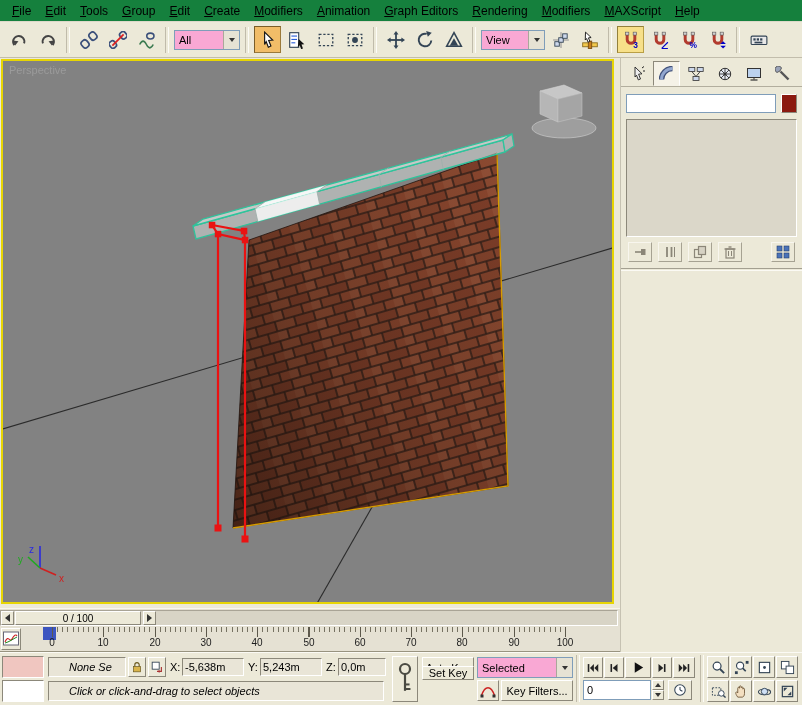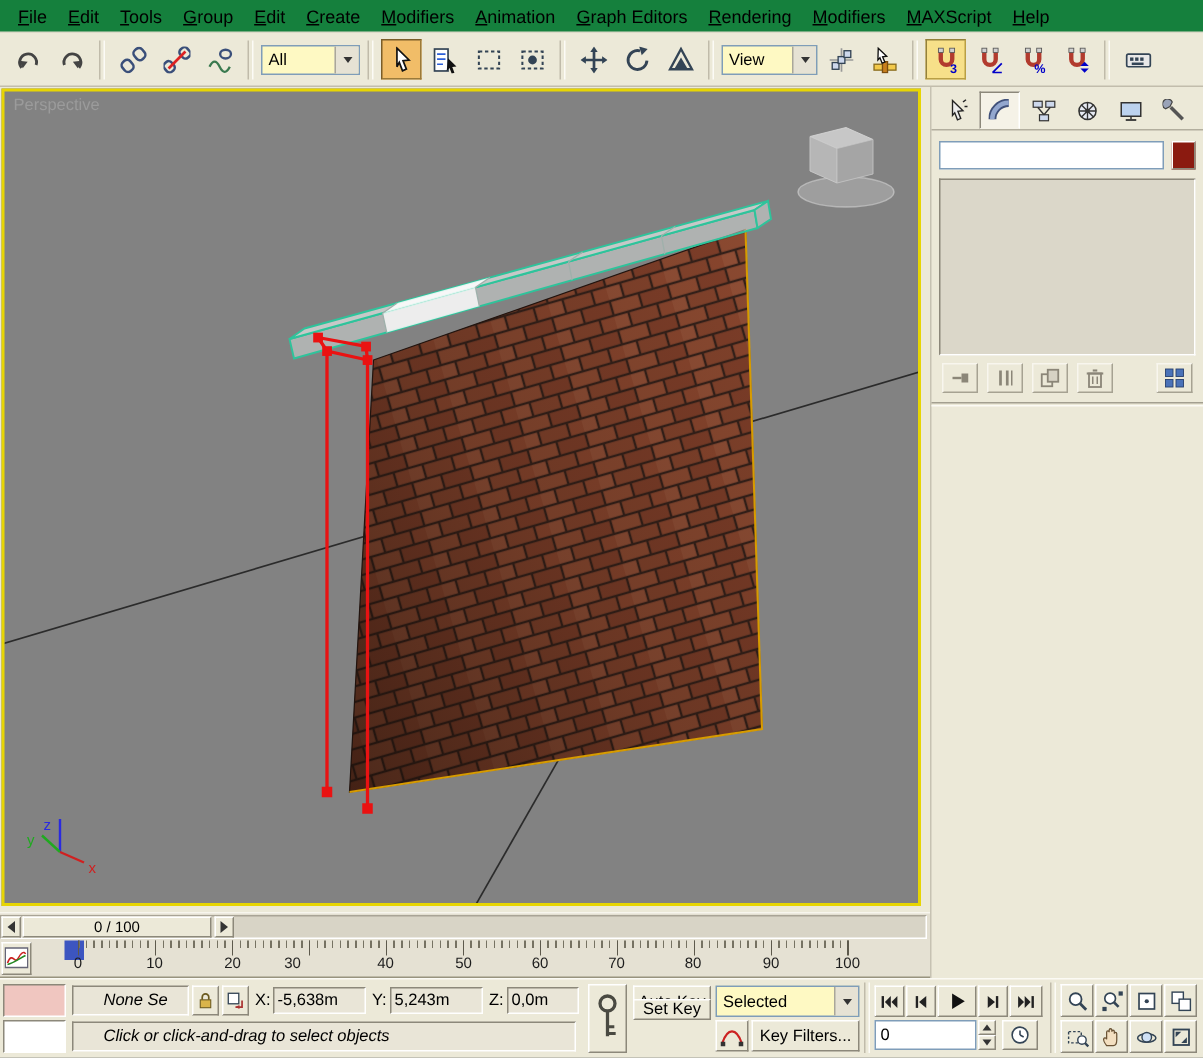--- a/index.html
+++ b/index.html
@@ -12,21 +12,21 @@
   .menu-item::first-letter { text-decoration:underline; }
 
   
   .toolbar { position:absolute; left:0; top:22px; width:802px; height:36px; background:#ece9d8; border-bottom:1px solid #c2bdac; display:flex; align-items:center; padding-left:5px; gap:2px; }
   .tb-btn { width:27px; height:27px; display:flex; align-items:center; justify-content:center; border:1px solid transparent; flex:0 0 auto; }
   .tb-btn.pressed { background:#f1bd68; border:1px solid #9a7a3a; border-top-color:#7a5d28; border-left-color:#7a5d28; }
   .tb-btn.snap-on { background:#f7e089; border:1px solid #b99f45; border-top-color:#93803a; border-left-color:#93803a; }
   .tb-sep { width:4px; height:26px; border-left:1px solid #c0bbaa; border-right:1px solid #fcfbf6; margin:0 3px; flex:0 0 auto; }
   .icn { display:flex; align-items:center; justify-content:center; }
 
-  .combo { height:20px; background:#fef9c3; border:1px solid #7f9db9; display:flex; align-items:center; font-size:11px; flex:0 0 auto; }
+  .combo { height:20px; background:#f9a8d4; border:1px solid #7f9db9; display:flex; align-items:center; font-size:11px; flex:0 0 auto; }
   .combo .txt { padding:0 4px; flex:1; white-space:nowrap; overflow:hidden; }
   .carr { width:16px; align-self:stretch; background:#e6e2d4; border-left:1px solid #aaa79a; display:flex; align-items:center; justify-content:center; }
   .carr::after { content:""; width:0; height:0; border:3.5px solid transparent; border-top:4.5px solid #333; margin-top:4px; }
 
   
   .vp-area { position:absolute; left:0; top:58px; width:620px; height:550px; background:#ece9d8; }
   .viewport { position:absolute; left:1px; top:1px; width:613px; height:545px; border:2px solid #e7d503; background:#828282; overflow:hidden; }
   .viewport svg.scene { position:absolute; left:0; top:0; width:609px; height:541px; }
   .vp-label { position:absolute; left:6px; top:3px; color:#9b9b9b; font-size:11px; z-index:2; }
 
@@ -539,21 +539,21 @@
           <path d="M2 12 C6 11,10 8,14 6" fill="none" stroke="#282" stroke-width="1"></path>
         </svg>
       </span>
     </div>
   <div class="tb-marker"></div>
   <div class="ticks-minor"></div>
   <div class="ticks-major"></div>
   <span class="tick-lbl" style="left:52px">0</span>
   <span class="tick-lbl" style="left:103px">10</span>
   <span class="tick-lbl" style="left:155px">20</span>
-  <span class="tick-lbl" style="left:195px">30</span>
+  <span class="tick-lbl" style="left:206px">30</span>
   <span class="tick-lbl" style="left:257px">40</span>
   <span class="tick-lbl" style="left:309px">50</span>
   <span class="tick-lbl" style="left:360px">60</span>
   <span class="tick-lbl" style="left:411px">70</span>
   <span class="tick-lbl" style="left:462px">80</span>
   <span class="tick-lbl" style="left:514px">90</span>
   <span class="tick-lbl" style="left:565px">100</span>
 </div>
 
 <div class="statusbar">

